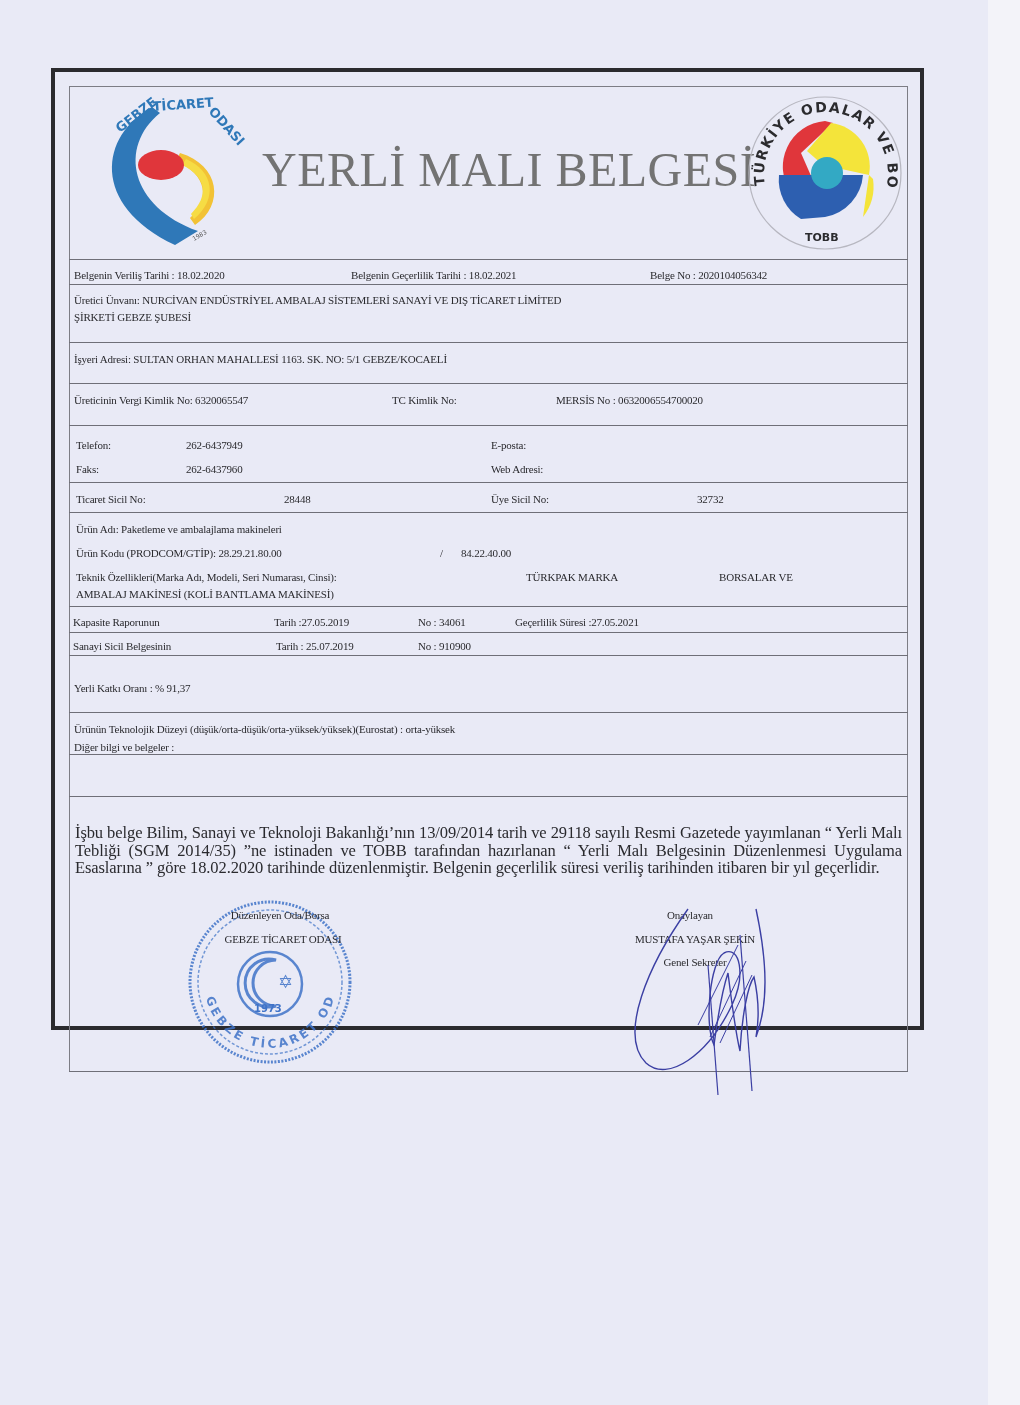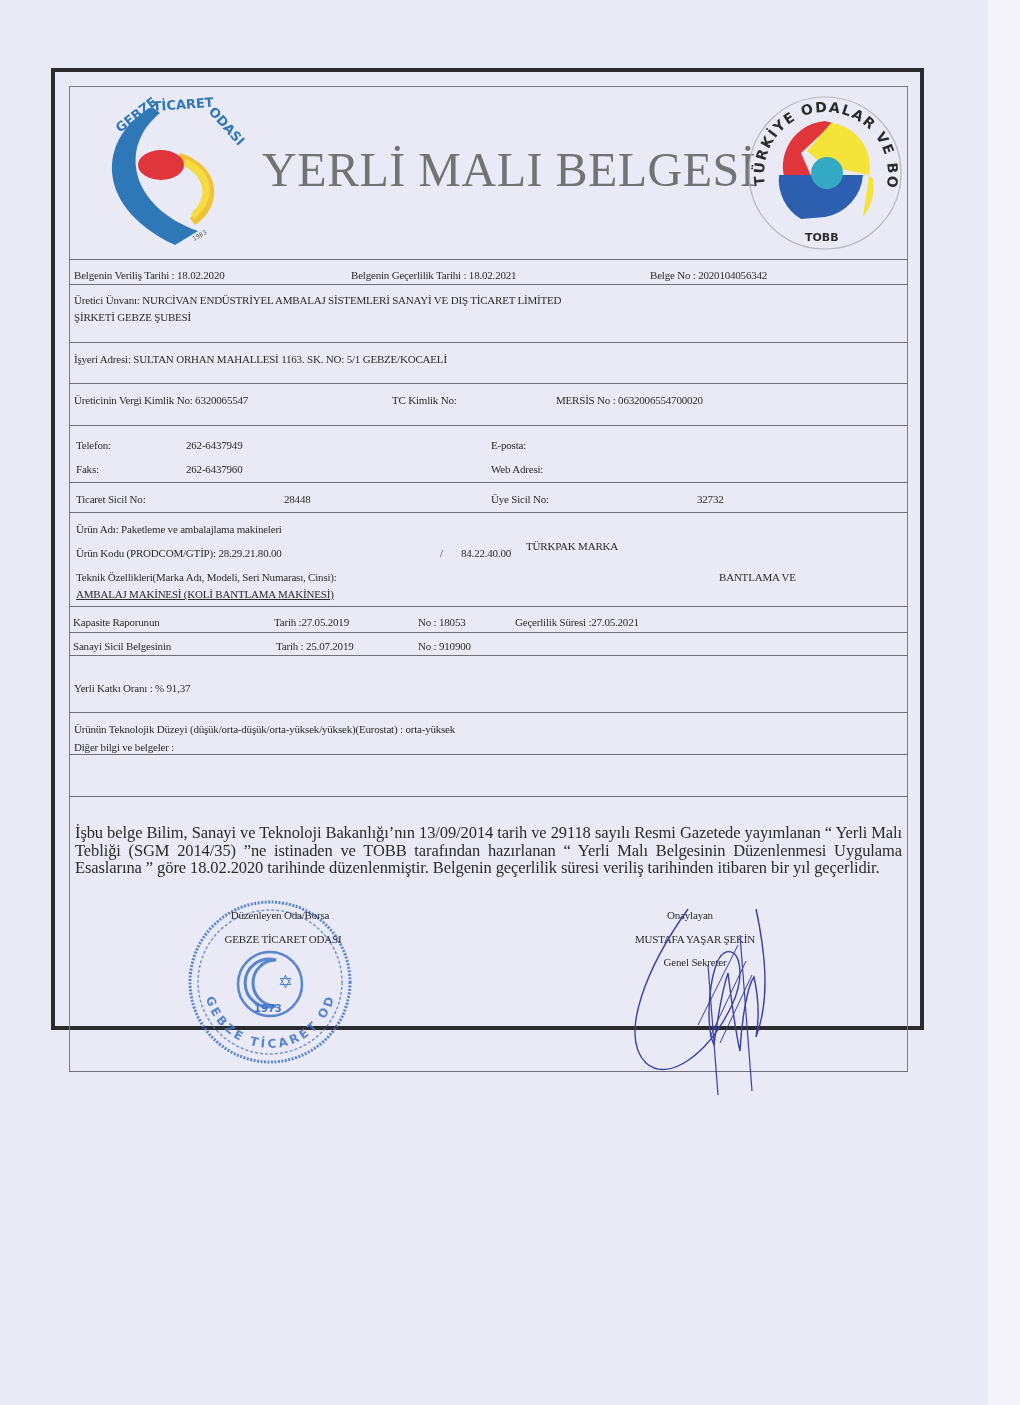--- a/index.html
+++ b/index.html
@@ -126,27 +126,27 @@
 <div class="txt" style="left:76px; top:490px;">Ticaret Sicil No:</div>
 <div class="txt" style="left:284px; top:490px;">28448</div>
 <div class="txt" style="left:491px; top:490px;">Üye Sicil No:</div>
 <div class="txt" style="left:697px; top:490px;">32732</div>
 
 <div class="txt" style="left:76px; top:520px;">Ürün Adı: Paketleme ve ambalajlama makineleri</div>
 <div class="txt" style="left:76px; top:544px;">Ürün Kodu (PRODCOM/GTİP): 28.29.21.80.00</div>
 <div class="txt" style="left:440px; top:544px;">/</div>
 <div class="txt" style="left:461px; top:544px;">84.22.40.00</div>
 <div class="txt" style="left:76px; top:568px;">Teknik Özellikleri(Marka Adı, Modeli, Seri Numarası, Cinsi):</div>
-<div class="txt" style="left:526px; top:537px;text-align:right;">TÜRKPAK MARKA</div>
-<div class="txt" style="left:719px; top:568px;">BANTLAMA VE</div>
-<div class="txt" style="left:76px; top:585px;text-decoration:underline;">AMBALAJ MAKİNESİ (KOLİ BANTLAMA MAKİNESİ)</div>
+<div class="txt" style="left:526px; top:568px;text-align:right;">TÜRKPAK MARKA</div>
+<div class="txt" style="left:719px; top:568px;">BORSALAR VE</div>
+<div class="txt" style="left:76px; top:585px;">AMBALAJ MAKİNESİ (KOLİ BANTLAMA MAKİNESİ)</div>
 
 <div class="txt" style="left:73px; top:613px;">Kapasite Raporunun</div>
 <div class="txt" style="left:274px; top:613px;">Tarih :27.05.2019</div>
-<div class="txt" style="left:418px; top:613px;">No   : 18053</div>
+<div class="txt" style="left:418px; top:613px;">No   : 34061</div>
 <div class="txt" style="left:515px; top:613px;">Geçerlilik Süresi :27.05.2021</div>
 
 <div class="txt" style="left:73px; top:637px;">Sanayi Sicil Belgesinin</div>
 <div class="txt" style="left:276px; top:637px;">Tarih  : 25.07.2019</div>
 <div class="txt" style="left:418px; top:637px;">No   : 910900</div>
 
 <div class="txt" style="left:74px; top:679px;">Yerli Katkı Oranı : % 91,37</div>
 <div class="txt" style="left:74px; top:720px;">Ürünün Teknolojik Düzeyi (düşük/orta-düşük/orta-yüksek/yüksek)(Eurostat) : orta-yüksek</div>
 <div class="txt" style="left:74px; top:738px;">Diğer bilgi ve belgeler :</div>
 

